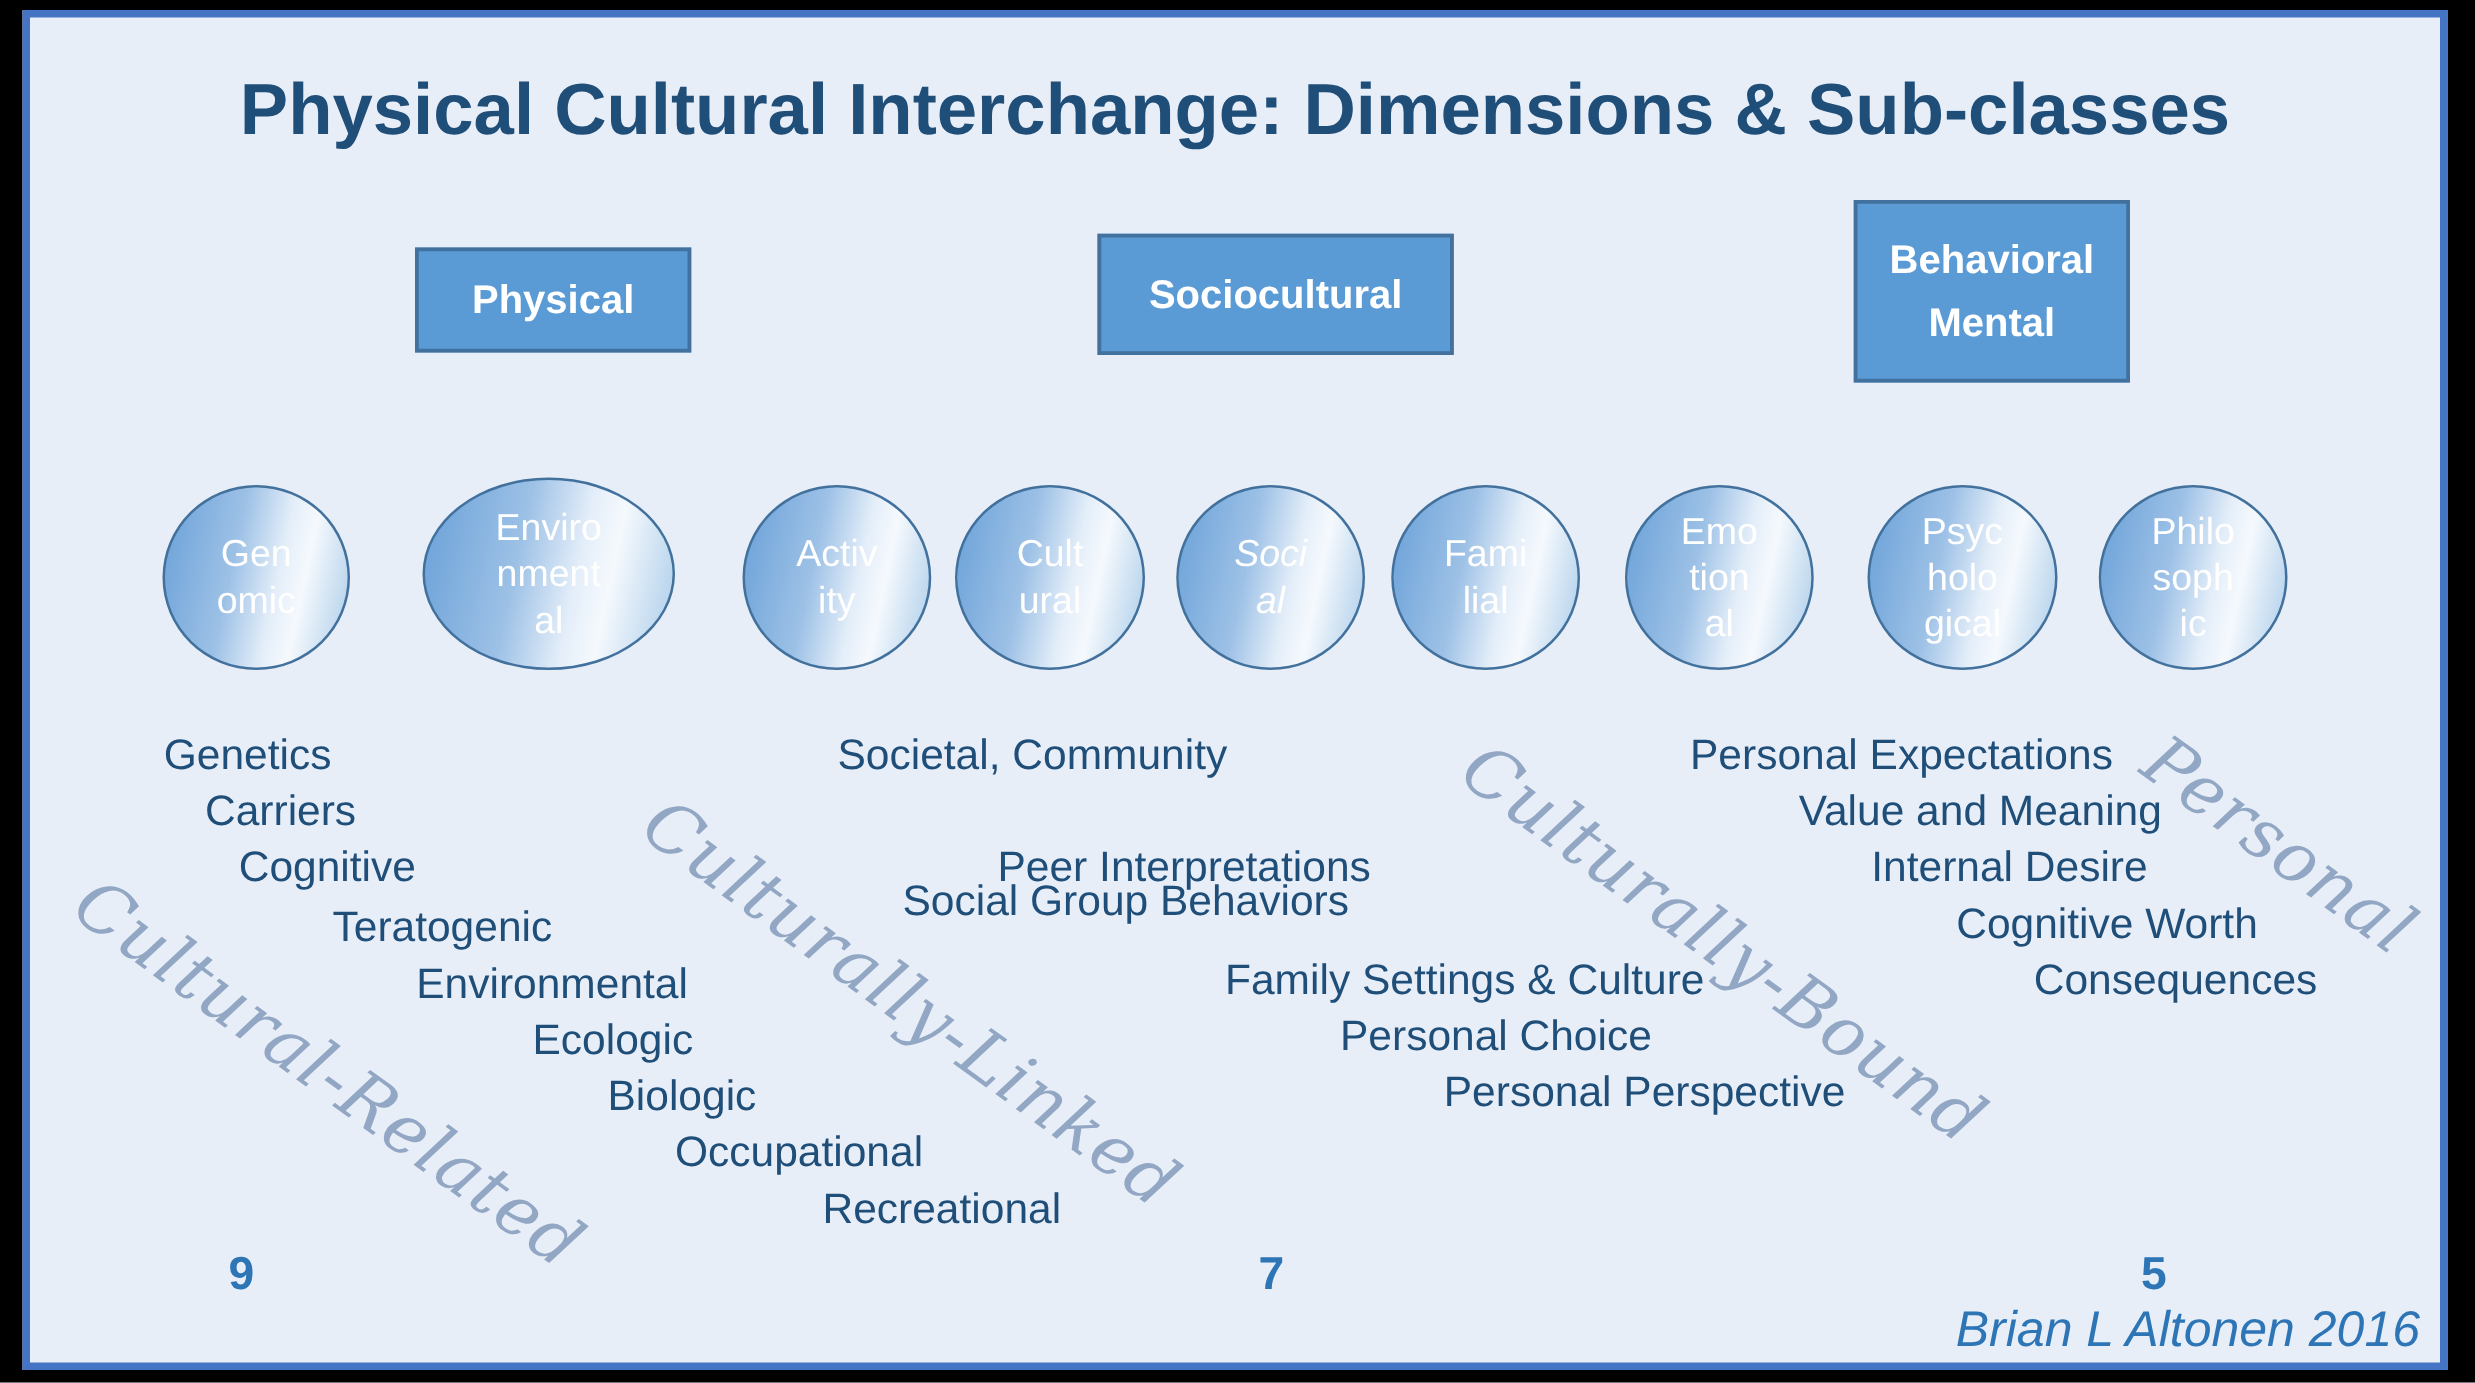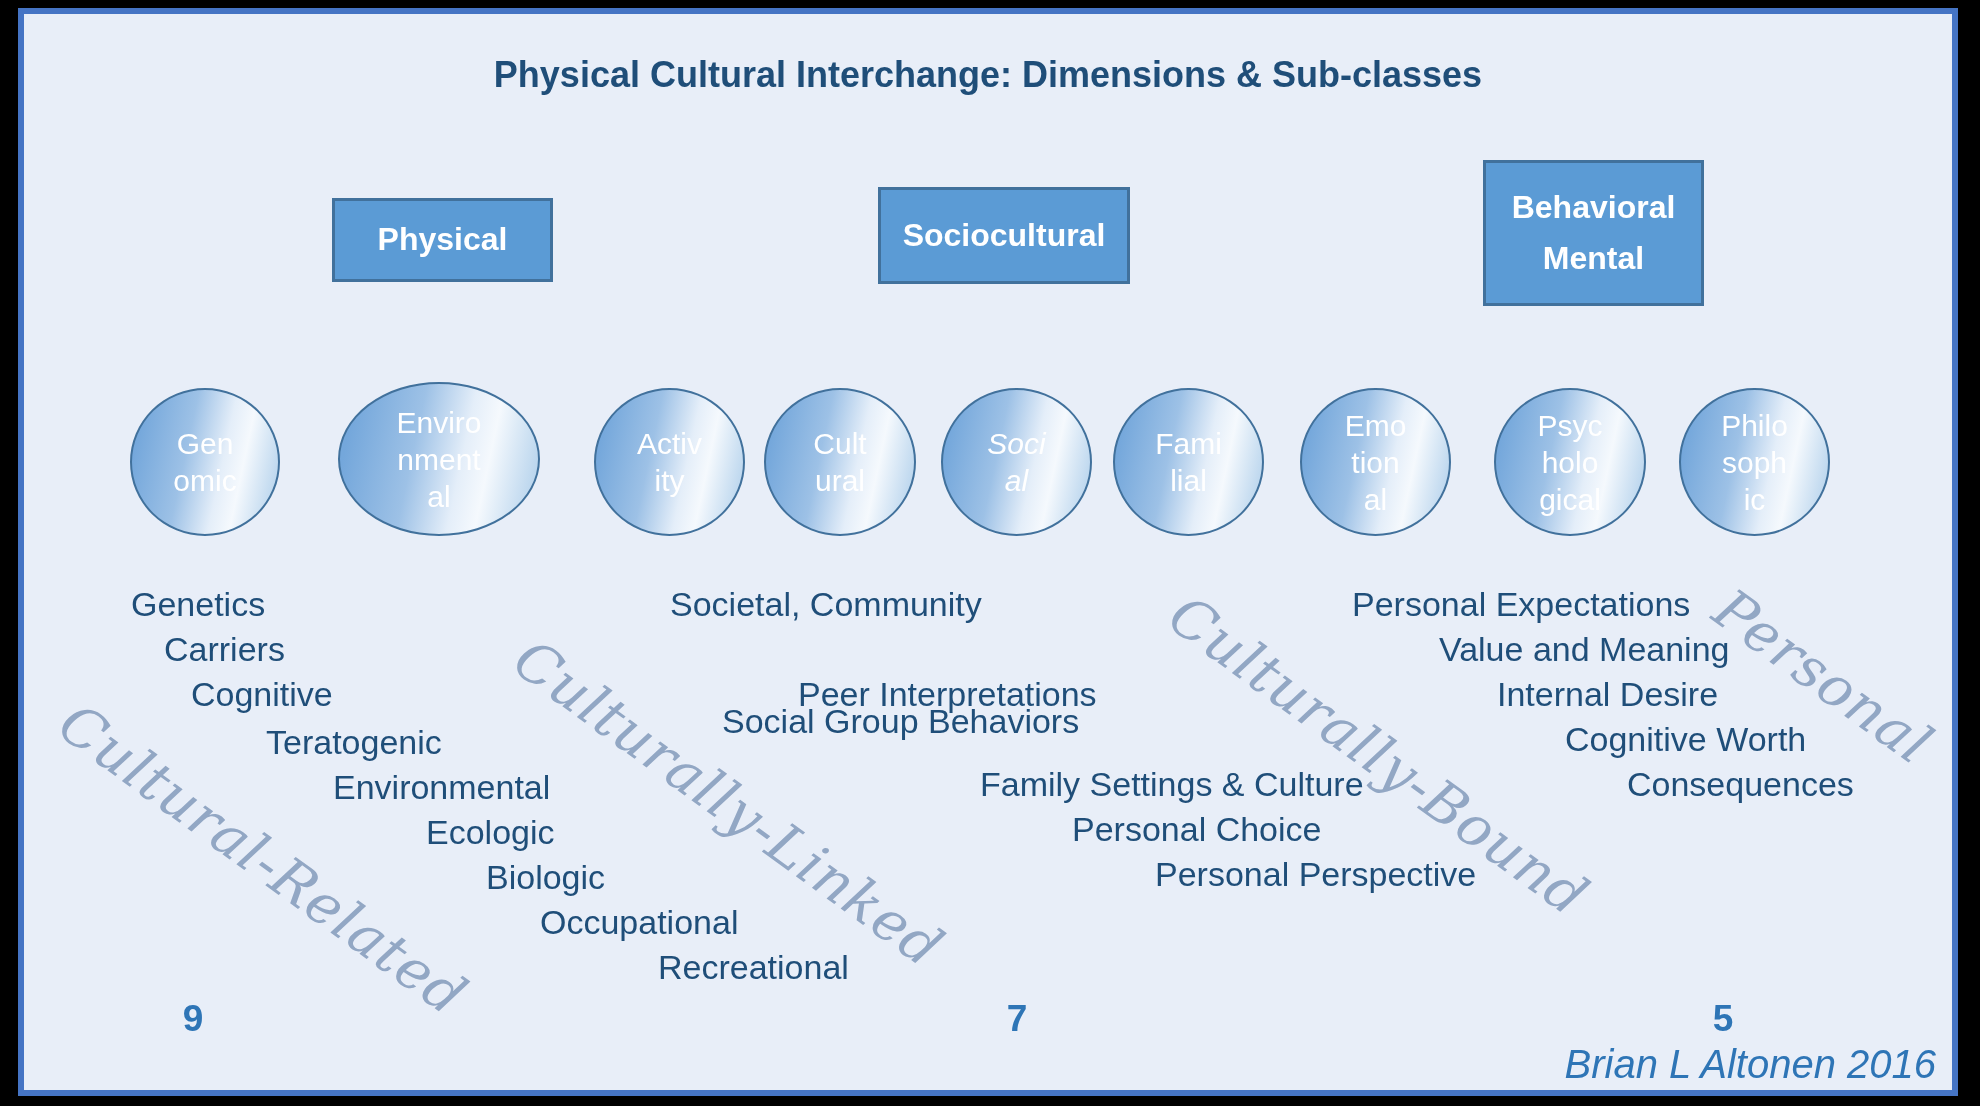--- a/index.html
+++ b/index.html
@@ -13,34 +13,34 @@
   .slide {
     position:absolute; left:18px; top:8px;
     width:1940px; height:1088px;
     box-sizing:border-box;
     background:#e8eef8;
     border:6px solid #4574c4;
   }
   .title {
     position:absolute; left:0; right:0; top:40px;
     text-align:center;
-    font-size:36px; font-weight:bold;
+    font-size:58px; font-weight:bold;
     color:#1f4e79;
   }
   .hdr {
     position:absolute;
     background:#5b9bd5;
     border:3px solid #41719c;
     box-sizing:border-box;
     color:#fff; font-weight:bold; font-size:32px;
     display:flex; align-items:center; justify-content:center;
     text-align:center; white-space:pre-line; line-height:1.6;
   }
   #hdr-physical   { left:308px;  top:184px; width:221px; height:84px;  }
-  #hdr-socio      { left:854px;  top:173px; width:252px; height:97px;  }
+  #hdr-socio      { left:854px;  top:173px; width:285px; height:97px;  }
   #hdr-behavioral { left:1459px; top:146px; width:221px; height:146px; }
   .dim {
     position:absolute;
     border-radius:50%;
     border:2px solid #41719c;
     box-sizing:border-box;
     background:linear-gradient(102deg,#74a7db 8%,#9dc1e6 38%,#e4eef9 60%,#f5f9fd 72%,#a9cbe9 100%);
     color:#fff; font-size:30px; line-height:37px;
     display:flex; align-items:center; justify-content:center;
     text-align:center; white-space:pre-line;

